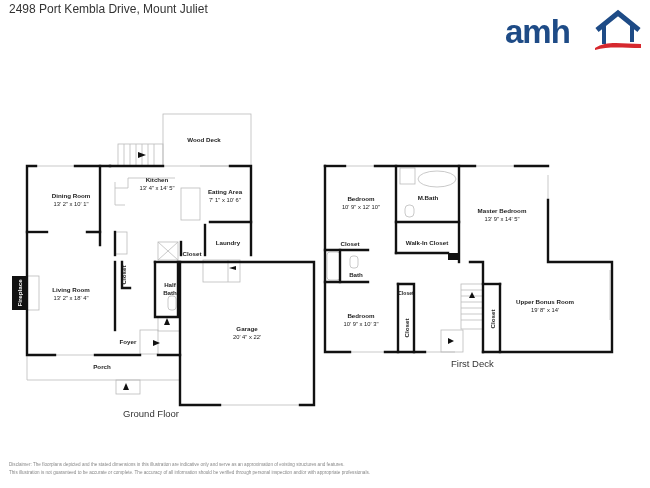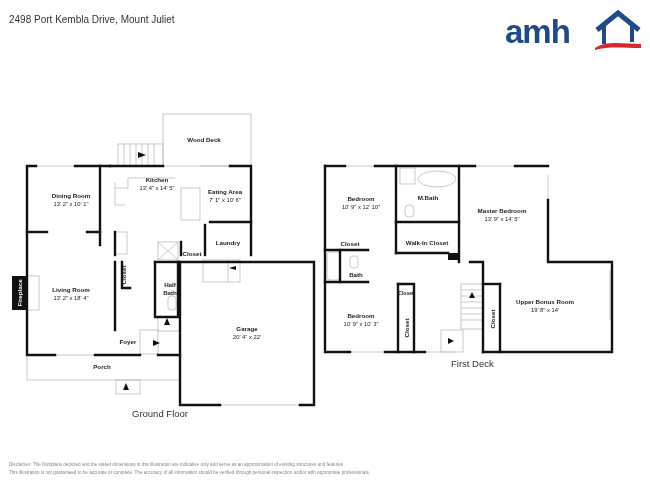--- a/index.html
+++ b/index.html
@@ -1,18 +1,18 @@
 <!DOCTYPE html>
 <html><head>
 <meta charset="utf-8">
 <style>
   html, body { margin: 0; padding: 0; background: #ffffff; }
   body { width: 650px; height: 488px; position: relative; overflow: hidden;
          font-family: "Liberation Sans", sans-serif; color: #222; }
-  .address { position: absolute; left: 9px; top: 14px; font-size: 10px; color: #333; }
+  .address { position: absolute; left: 9px; top: 2px; font-size: 12px; color: #333; }
   .logo { position: absolute; left: 505px; top: 8px; width: 135px; height: 44px; }
   .logo-text { position: absolute; left: 0; top: 6px; font-size: 33px; font-weight: bold;
                color: #1e4b86; letter-spacing: -1px; line-height: 36px; }
   .logo-house { position: absolute; left: 88px; top: 0; width: 50px; height: 44px; }
   svg.plan { position: absolute; left: 0; top: 0; }
   .room-label { font-family: "Liberation Sans", sans-serif; font-size: 6.2px; font-weight: bold; fill: #222; }
   .room-dim { font-family: "Liberation Sans", sans-serif; font-size: 5.8px; fill: #222; }
   .floor-label { position: absolute; font-size: 9.5px; color: #333; }
   .disclaimer { position: absolute; left: 9px; font-size: 4.6px; color: #888; white-space: nowrap; }
 </style>
@@ -178,17 +178,17 @@
   <text x="356" y="277" text-anchor="middle" class="room-label">Bath</text>
   <text x="361" y="318" text-anchor="middle" class="room-label">Bedroom</text>
   <text x="361" y="326" text-anchor="middle" class="room-dim">10' 9" x 10' 3"</text>
   <text x="406" y="295" text-anchor="middle" class="room-label" style="font-size:5px">Closet</text>
   <text x="0" y="0" transform="translate(409,328) rotate(-90)" text-anchor="middle" class="room-label">Closet</text>
   <text x="0" y="0" transform="translate(495,319) rotate(-90)" text-anchor="middle" class="room-label">Closet</text>
   <text x="545" y="304" text-anchor="middle" class="room-label">Upper Bonus Room</text>
   <text x="545" y="312" text-anchor="middle" class="room-dim">19' 8" x 14'</text>
 </svg>
 
-<div class="floor-label" style="left:132px; top:408px;">Ground Floor</div>
+<div class="floor-label" style="left:123px; top:408px;">Ground Floor</div>
 <div class="floor-label" style="left:451px; top:358px;">First Deck</div>
 
 <div class="disclaimer" style="top:462px;">Disclaimer: The floorplans depicted and the stated dimensions in this illustration are indicative only and serve as an approximation of existing structures and features.</div>
 <div class="disclaimer" style="top:470px;">This illustration is not guaranteed to be accurate or complete. The accuracy of all information should be verified through personal inspection and/or with appropriate professionals.</div>
 
 </body></html>

